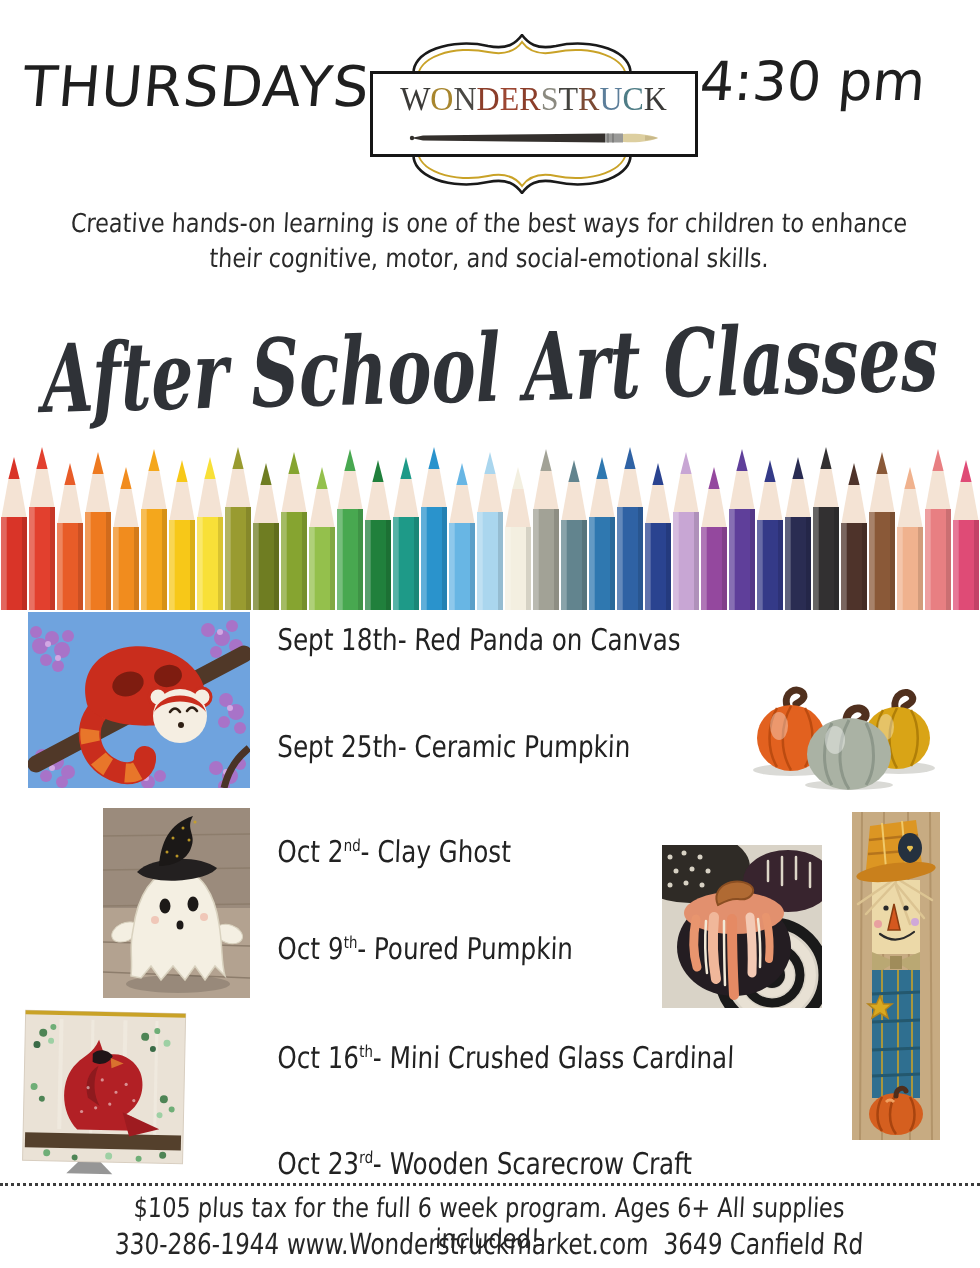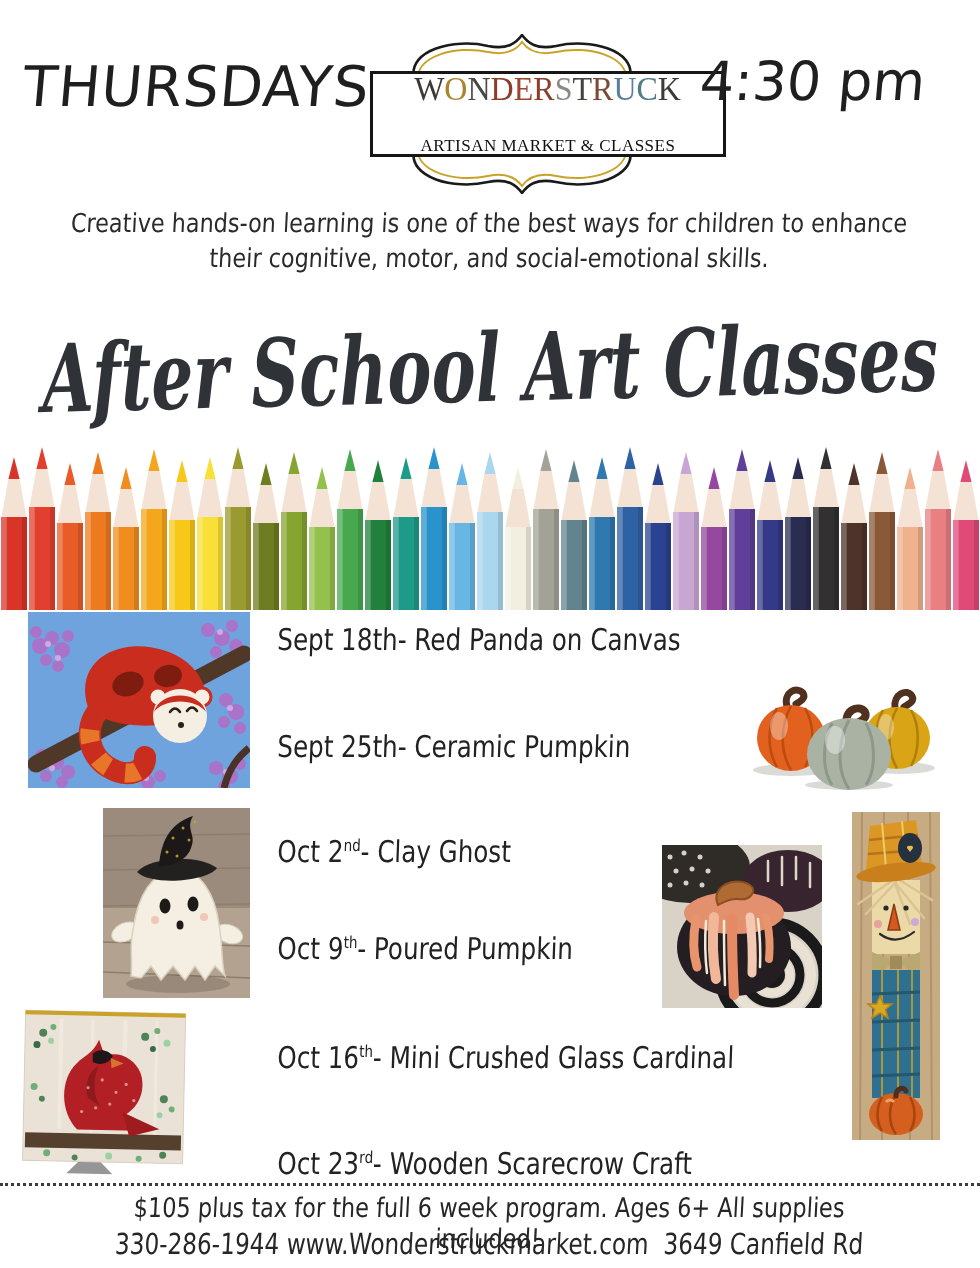--- a/index.html
+++ b/index.html
@@ -7,21 +7,21 @@
         font-family:"DejaVu Sans",sans-serif;color:#262626;}
   .abs{position:absolute;}
 
   
   .day{left:26px;top:54px;font-size:56px;letter-spacing:1px;color:#1f1f1f;
        transform:skewX(-5deg);transform-origin:left top;white-space:nowrap;}
   .time{left:700px;top:50px;font-size:54px;color:#1f1f1f;transform:skewX(-5deg);white-space:nowrap;}
 
   .logo{left:368px;top:34px;width:308px;height:160px;}
   .logo-frame{position:absolute;left:0;top:0;width:308px;height:160px;}
-  .logo-box{position:absolute;left:2px;top:37px;width:356px;height:86px;background:#ffffff;
+  .logo-box{position:absolute;left:2px;top:37px;width:328px;height:86px;background:#ffffff;
             border:3px solid #161616;box-sizing:border-box;display:flex;flex-direction:column;
             align-items:center;justify-content:center;gap:15px;}
   .wordmark{font-family:"Liberation Serif",serif;font-size:33px;line-height:1;white-space:nowrap;
             transform:scaleX(.97);letter-spacing:0;}
   .tagline{font-family:"Liberation Serif",serif;font-size:17px;letter-spacing:.5px;color:#0e0e0e;white-space:nowrap;}
 
   
   .intro{left:0;top:206px;width:100%;text-align:center;font-size:26px;line-height:35px;color:#2a2a2a;}
   .intro .ln{transform:skewX(-3deg) scaleX(.86);transform-origin:center top;}
   .clipped{left:0;top:282px;width:100%;text-align:center;font-size:11px;letter-spacing:24px;
@@ -68,21 +68,20 @@
       <div class="wordmark"><span style="color: rgb(59, 58, 56);">W</span><span style="color: rgb(168, 134, 46);">O</span><span style="color: rgb(74, 72, 68);">N</span><span style="color: rgb(140, 62, 42);">D</span><span style="color: rgb(156, 70, 50);">E</span><span style="color: rgb(140, 62, 42);">R</span><span style="color: rgb(139, 138, 128);">S</span><span style="color: rgb(68, 67, 63);">T</span><span style="color: rgb(124, 74, 52);">R</span><span style="color: rgb(92, 126, 154);">U</span><span style="color: rgb(79, 125, 134);">C</span><span style="color: rgb(59, 58, 56);">K</span></div>
       <svg width="250" height="14" viewBox="0 0 250 14">
         <polygon points="2,7 14,4.5 150,3 196,2.5 196,11.5 150,11 14,9.5" fill="#34302d"></polygon>
         <circle cx="3" cy="7" r="2.2" fill="#34302d"></circle>
         <rect x="196" y="2.5" width="18" height="9" fill="#9a9a98"></rect>
         <line x1="199" y1="2.5" x2="199" y2="11.5" stroke="#6f6f6d" stroke-width="1.2"></line>
         <line x1="204" y1="2.5" x2="204" y2="11.5" stroke="#6f6f6d" stroke-width="1.2"></line>
         <path d="M214,3 C230,2 242,4 249,7 C242,10 230,12 214,11 Z" fill="#ddcfa0"></path>
         <path d="M236,4.5 C243,5.5 247,6.2 249,7 C247,7.8 243,8.5 236,9.5 Z" fill="#c9b98a"></path>
       </svg>
-      <div class="tagline">ARTISAN MARKET &amp; CLASSES</div>
     </div>
   </div>
 
   <div class="abs time">4:30 pm</div>
 
   <div class="abs intro">
     <div class="ln">Creative hands-on learning is one of the best ways for children to enhance</div>
     <div class="ln">their cognitive, motor, and social-emotional skills.</div>
   </div>
   <div class="abs clipped">. . . . . . . . . . . . . . . . . . . .</div>

